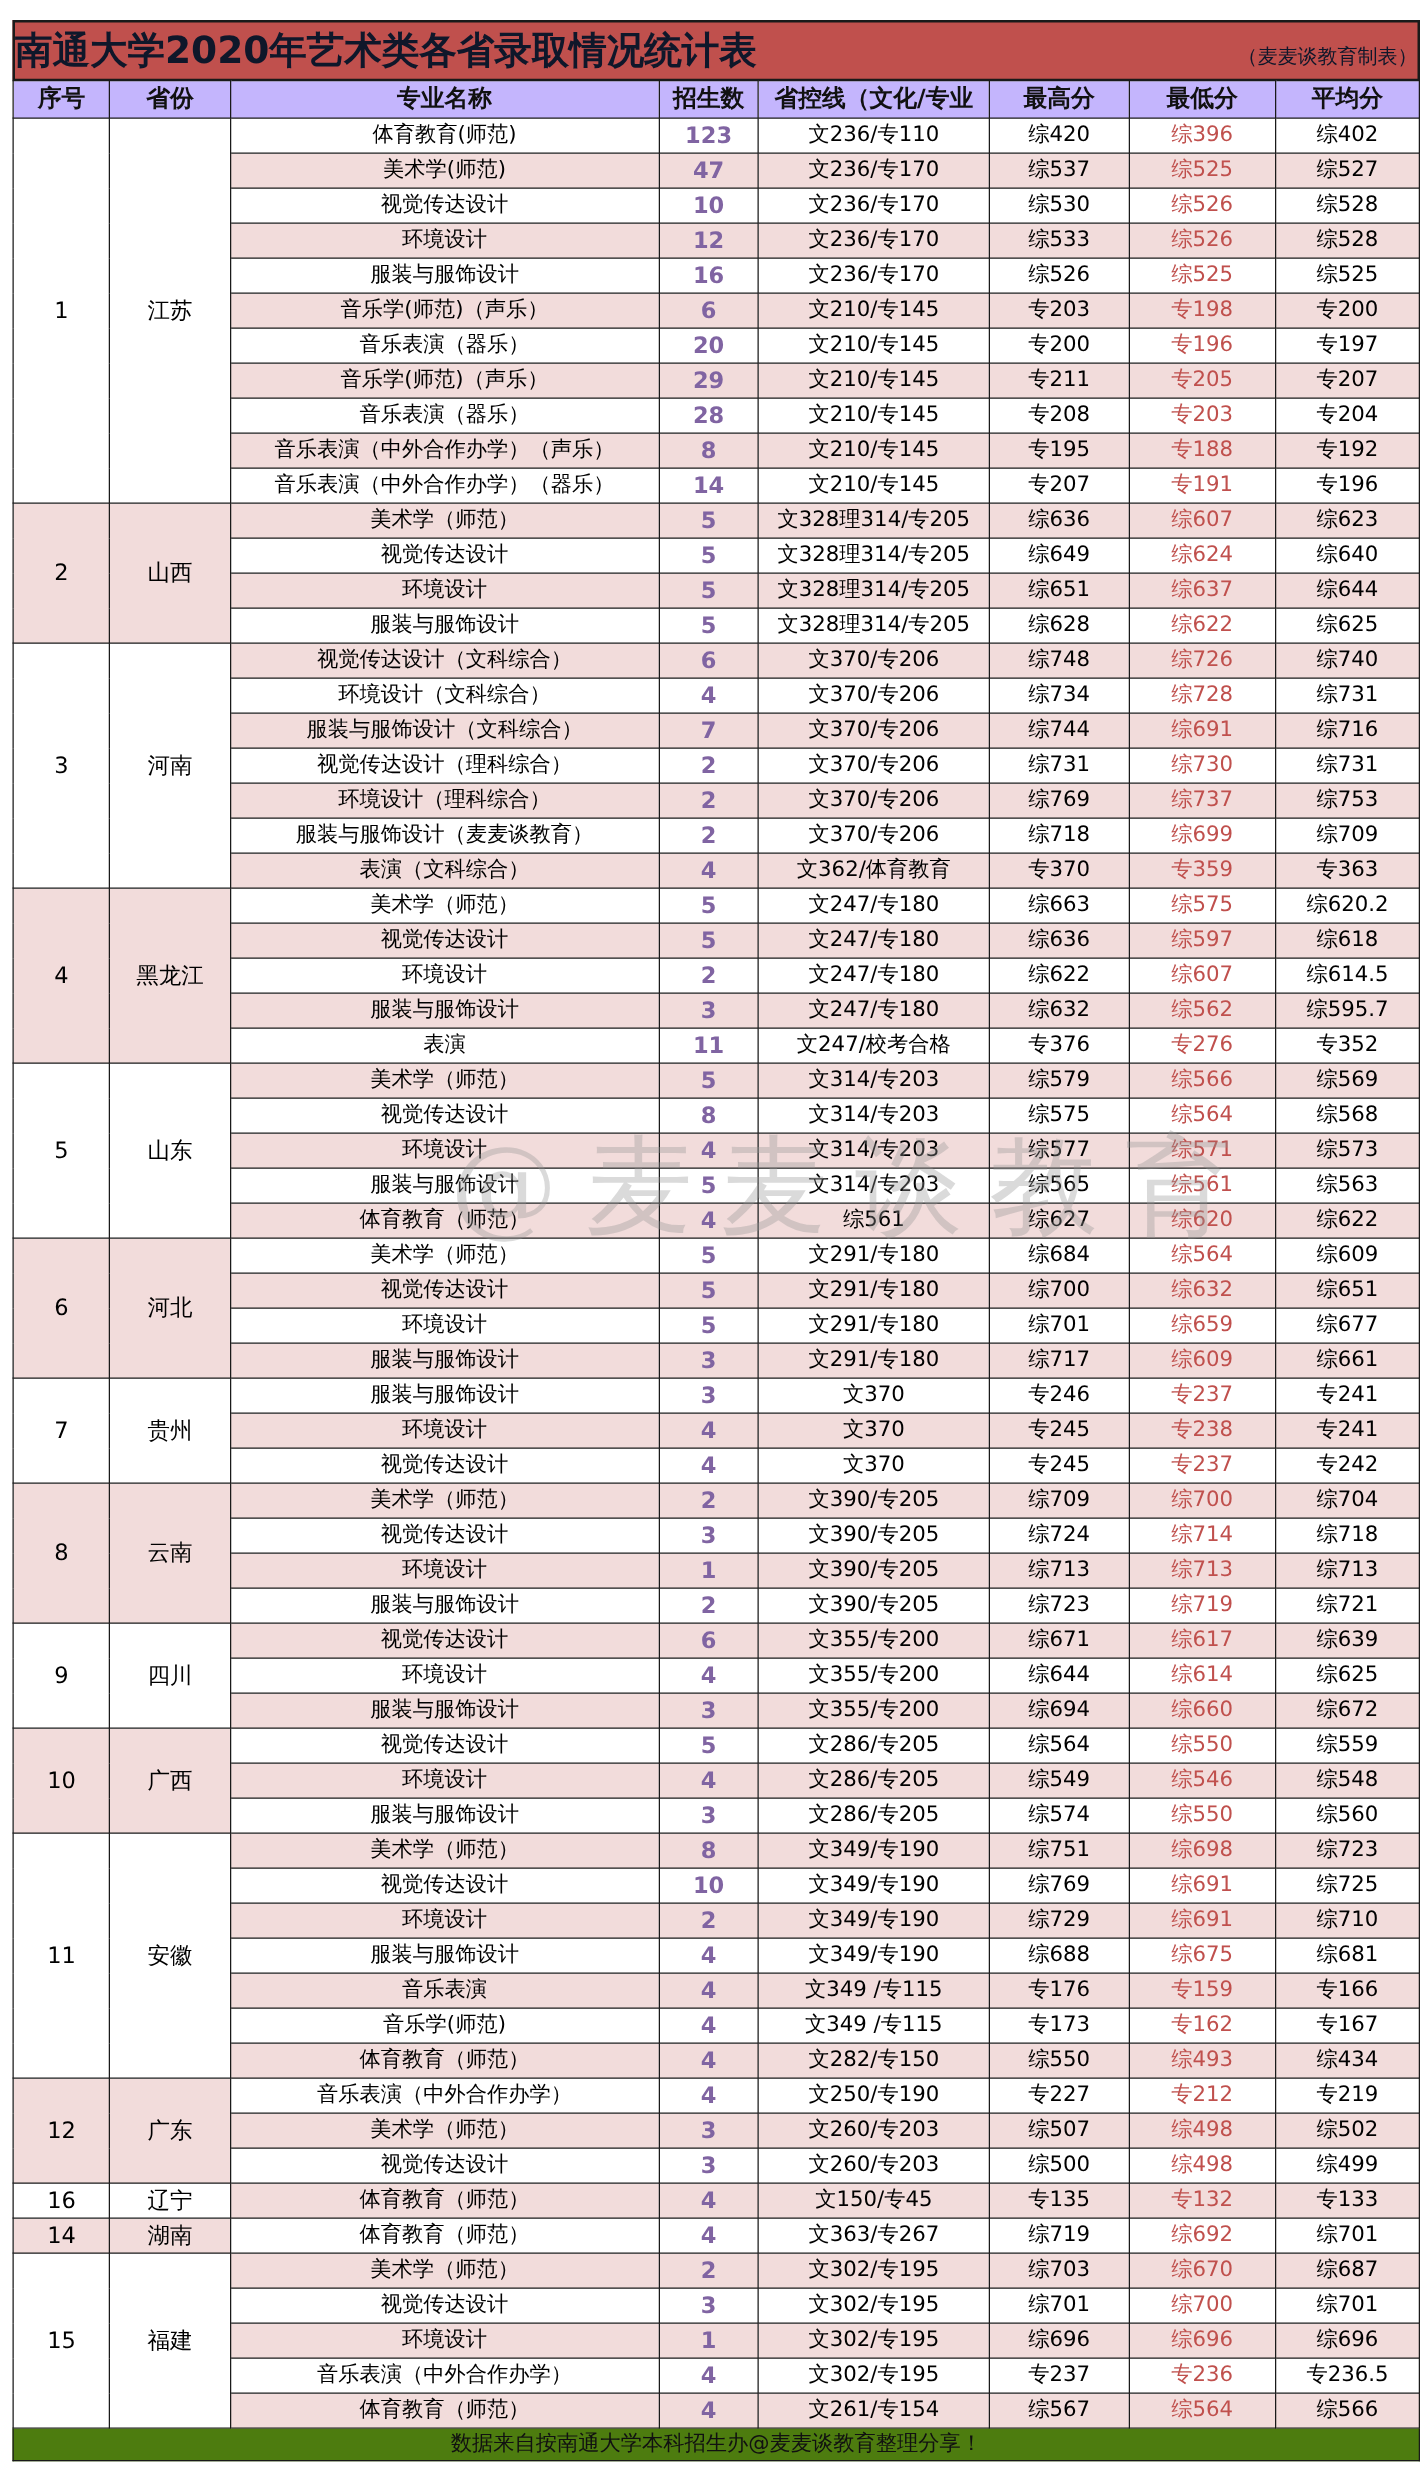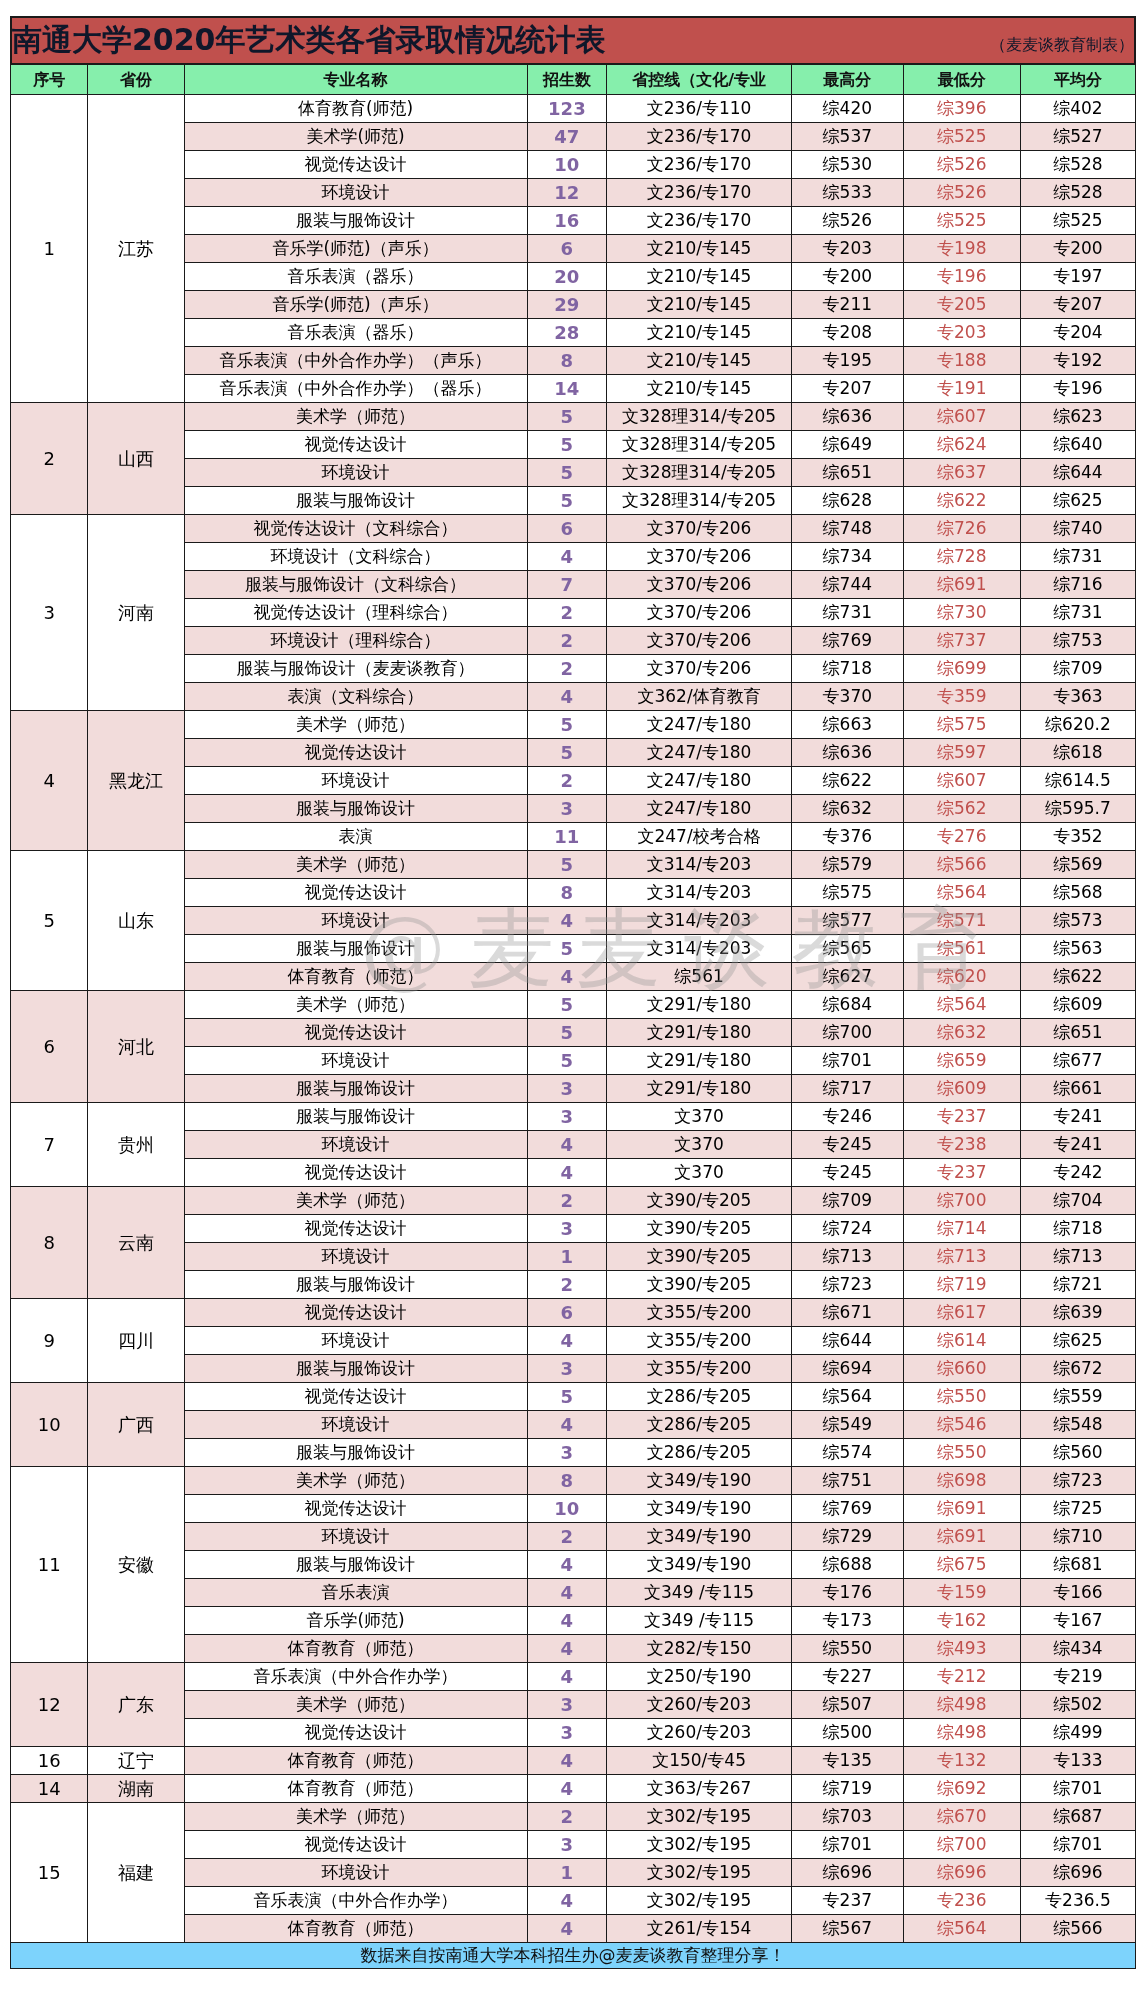--- a/index.html
+++ b/index.html
@@ -6,27 +6,27 @@
   body { width: 1137px; height: 1993px; position: relative; overflow: hidden;
          font-family: "DejaVu Sans", "Liberation Sans", sans-serif; }
   .sheet { position: absolute; left: 10px; top: 16px; width: 1126px; }
   .title-bar { height: 48px; background: #c0504d; border: 2px solid #1a1a1a; border-bottom: 1px solid #1a1a1a;
                display: flex; align-items: center; justify-content: space-between; box-sizing: border-box; color: #0f172a; }
   .title-main { font-size: 30px; font-weight: bold; letter-spacing: 0px; }
   .title-sub { font-size: 16px; font-weight: normal; margin-left: 4px; margin-top: 10px; }
   table { border-collapse: collapse; width: 1126px; table-layout: fixed; }
   th, td { border: 1px solid #1a1a1a; text-align: center; padding: 0; height: 27px; line-height: 27px;
            font-size: 17px; white-space: nowrap; overflow: hidden; }
-  th { background: #86efac; font-weight: bold; font-size: 16px; color: #111; height: 29px; line-height: 29px; }
+  th { background: #c4b5fd; font-weight: bold; font-size: 19px; color: #111; height: 29px; line-height: 29px; }
   tr.stripe td.r { background: #f2dcdb; }
   td.grp { background: #ffffff; font-size: 18px; }
   td.grp.pink { background: #f2dcdb; }
   td.cnt { color: #8064a2; font-weight: bold; font-size: 18px; }
   td.min { color: #c0504d; }
-  .footer { height: 26px; background: #7dd3fc; border: 1px solid #1a1a1a; border-top: none;
+  .footer { height: 26px; background: #4d7c0f; border: 1px solid #1a1a1a; border-top: none;
             box-sizing: border-box; text-align: center; font-size: 17px; line-height: 25px; color: #111; }
   .watermark { position: absolute; left: 360px; top: 880px; font-size: 86px; color: rgba(150,150,150,0.35);
                letter-spacing: 22px; pointer-events: none; font-family: "DejaVu Serif", serif; margin-top: 11px; }
   col.c1 { width: 70px; } col.c2 { width: 87px; } col.c3 { width: 310px; } col.c4 { width: 72px; }
   col.c5 { width: 167px; } col.c6 { width: 101px; } col.c7 { width: 106px; } col.c8 { width: 104px; }
 </style>
 </head>
 <body>
 
 <div class="sheet">

